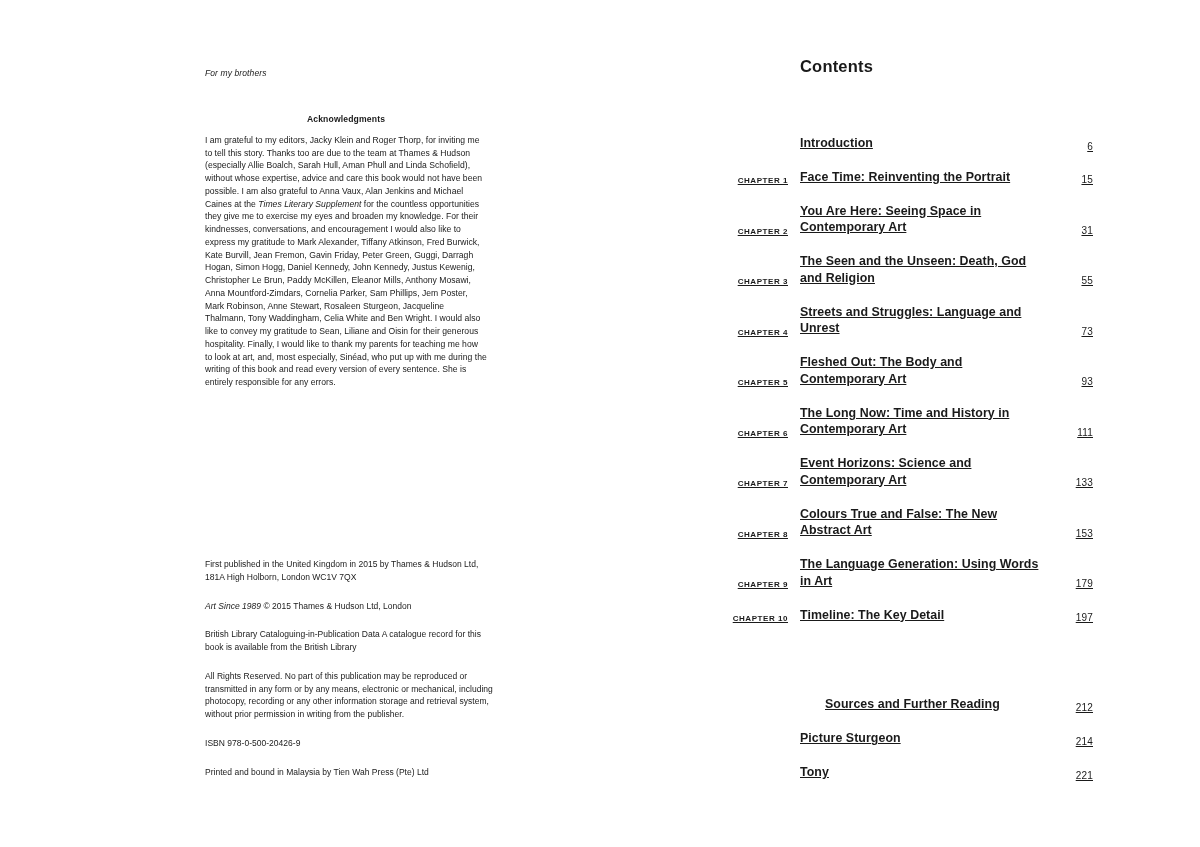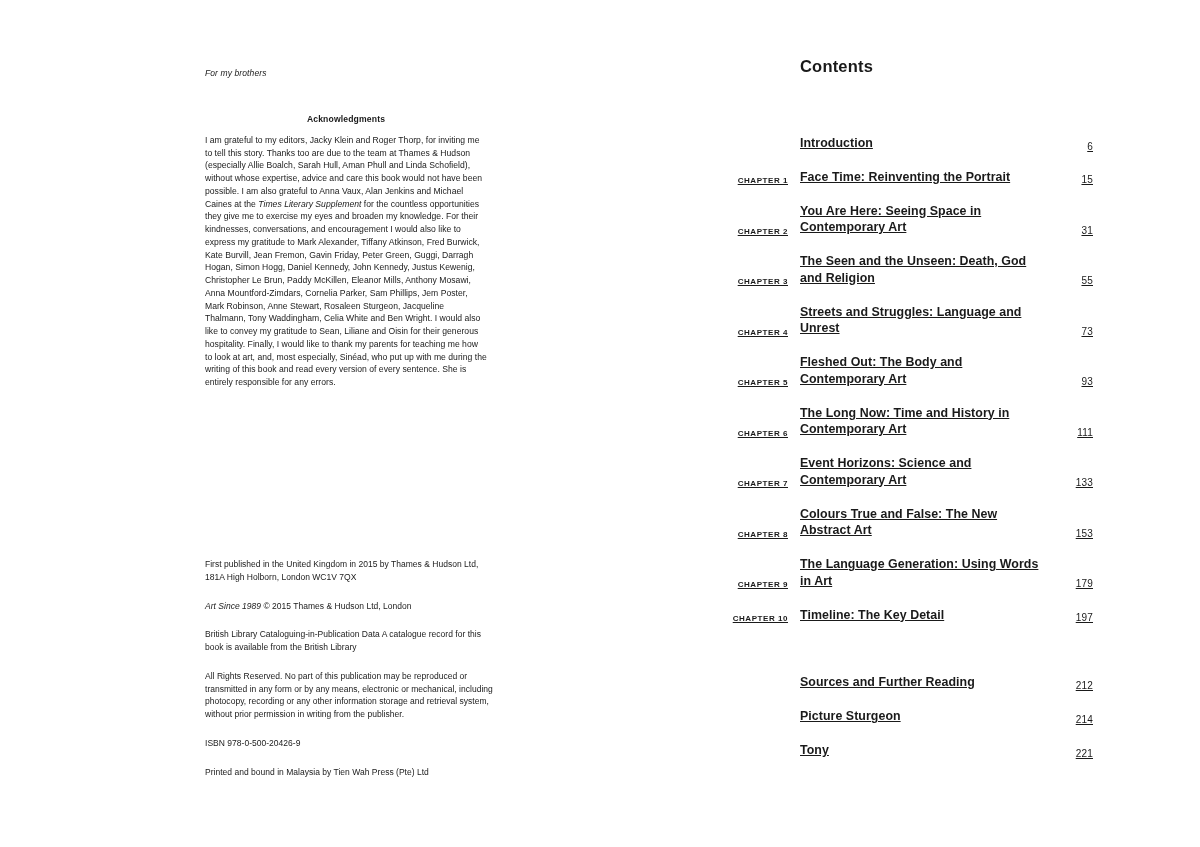--- a/index.html
+++ b/index.html
@@ -114,21 +114,21 @@
     letter-spacing: 0.05px;
   }
   .toc-page {
     flex: 0 0 44px;
     text-align: right;
     font-size: 10px;
     letter-spacing: 0.2px;
     padding-top: 2px;
   }
   .toc-row.intro { margin-bottom: 17px; }
-  .toc-row.gap-before { margin-top: 51px; }
+  .toc-row.gap-before { margin-top: 73px; gap: 25px; }
   .toc-row.back { margin-bottom: 17.5px; }
 </style>
 </head>
 <body>
 
 <div class="spread">
 
   <div class="page page-left">
     <div class="left-inner">
       <p class="dedication">For my brothers</p>

